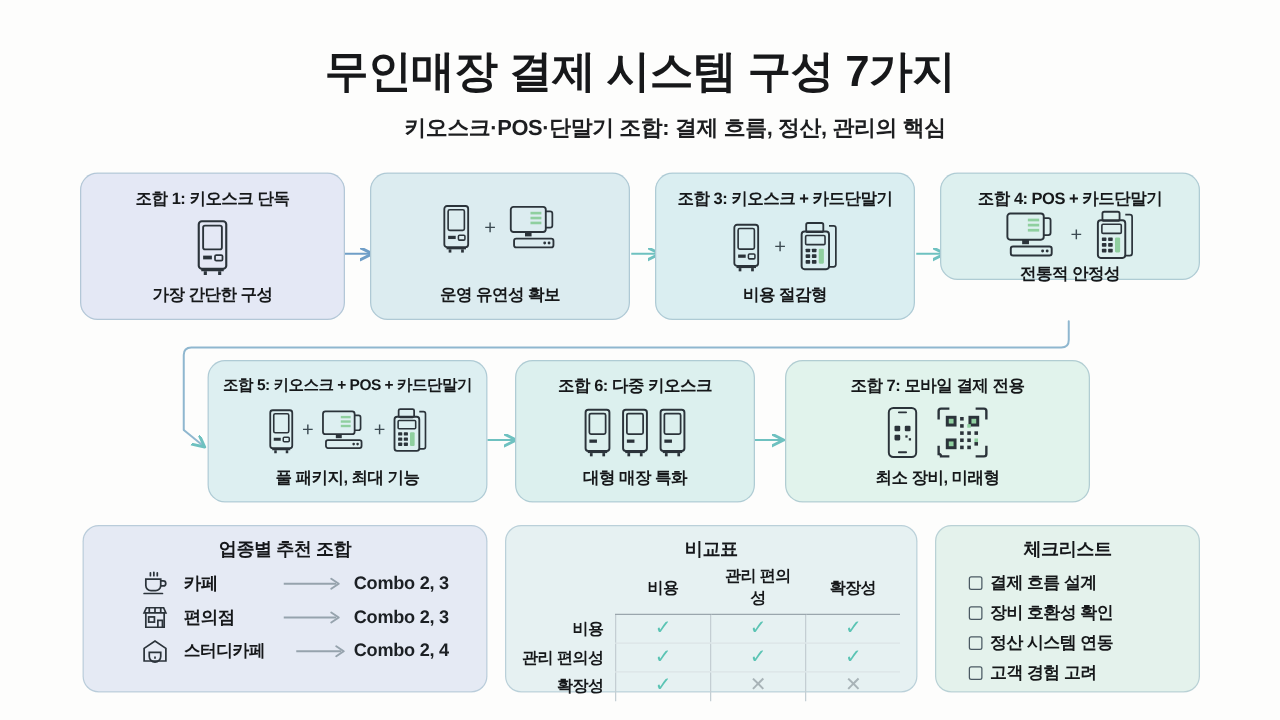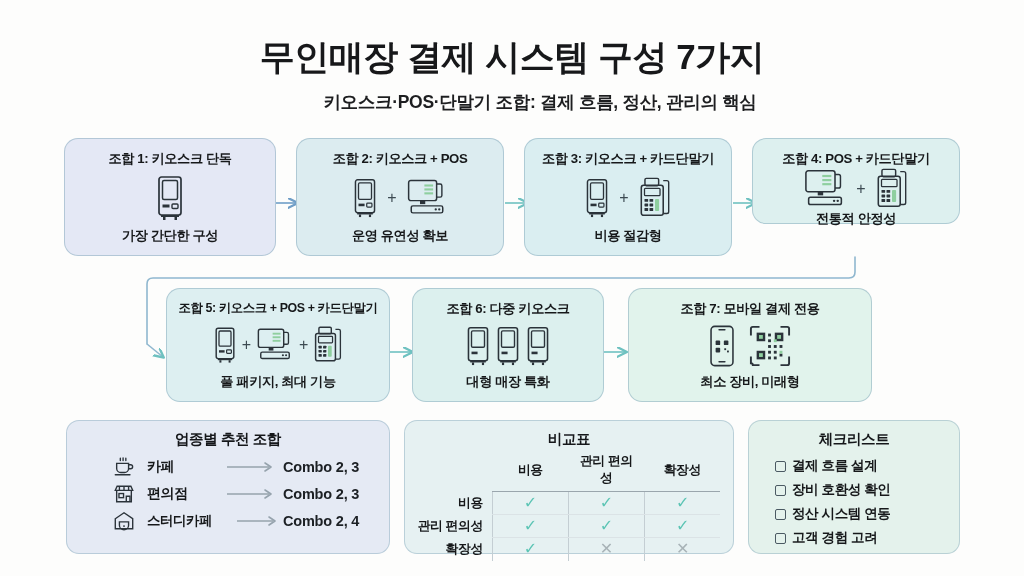--- a/index.html
+++ b/index.html
@@ -143,21 +143,20 @@
       <rect x="17" y="29" width="6" height="4.5" rx="1" fill="none" stroke="#2b333a" stroke-width="1.4"></rect>
       <rect x="6" y="40" width="18" height="2" fill="#2b333a"></rect>
       <rect x="8" y="42" width="2.5" height="3" fill="#2b333a"></rect>
       <rect x="19.5" y="42" width="2.5" height="3" fill="#2b333a"></rect>
     </svg>
   </div>
   <div class="card-cap">가장 간단한 구성</div>
 </div>
 
 <div class="card" style="left:296px; top:138px; width:208px; height:118px; background:#dcecf0;">
-  <div class="card-title">조합 2: 키오스크 + POS</div>
   <div class="card-icons">
     <svg width="26" height="42" viewBox="0 0 30 46">
       <rect x="4" y="2" width="22" height="38" rx="2.5" fill="none" stroke="#2b333a" stroke-width="1.7"></rect>
       <rect x="7.5" y="5.5" width="15" height="19" rx="1.5" fill="none" stroke="#2b333a" stroke-width="1.5"></rect>
       <rect x="7.5" y="29.5" width="7" height="3" fill="#2b333a"></rect>
       <rect x="17" y="29" width="6" height="4.5" rx="1" fill="none" stroke="#2b333a" stroke-width="1.4"></rect>
       <rect x="6" y="40" width="18" height="2" fill="#2b333a"></rect>
       <rect x="8" y="42" width="2.5" height="3" fill="#2b333a"></rect>
       <rect x="19.5" y="42" width="2.5" height="3" fill="#2b333a"></rect>
     </svg>

